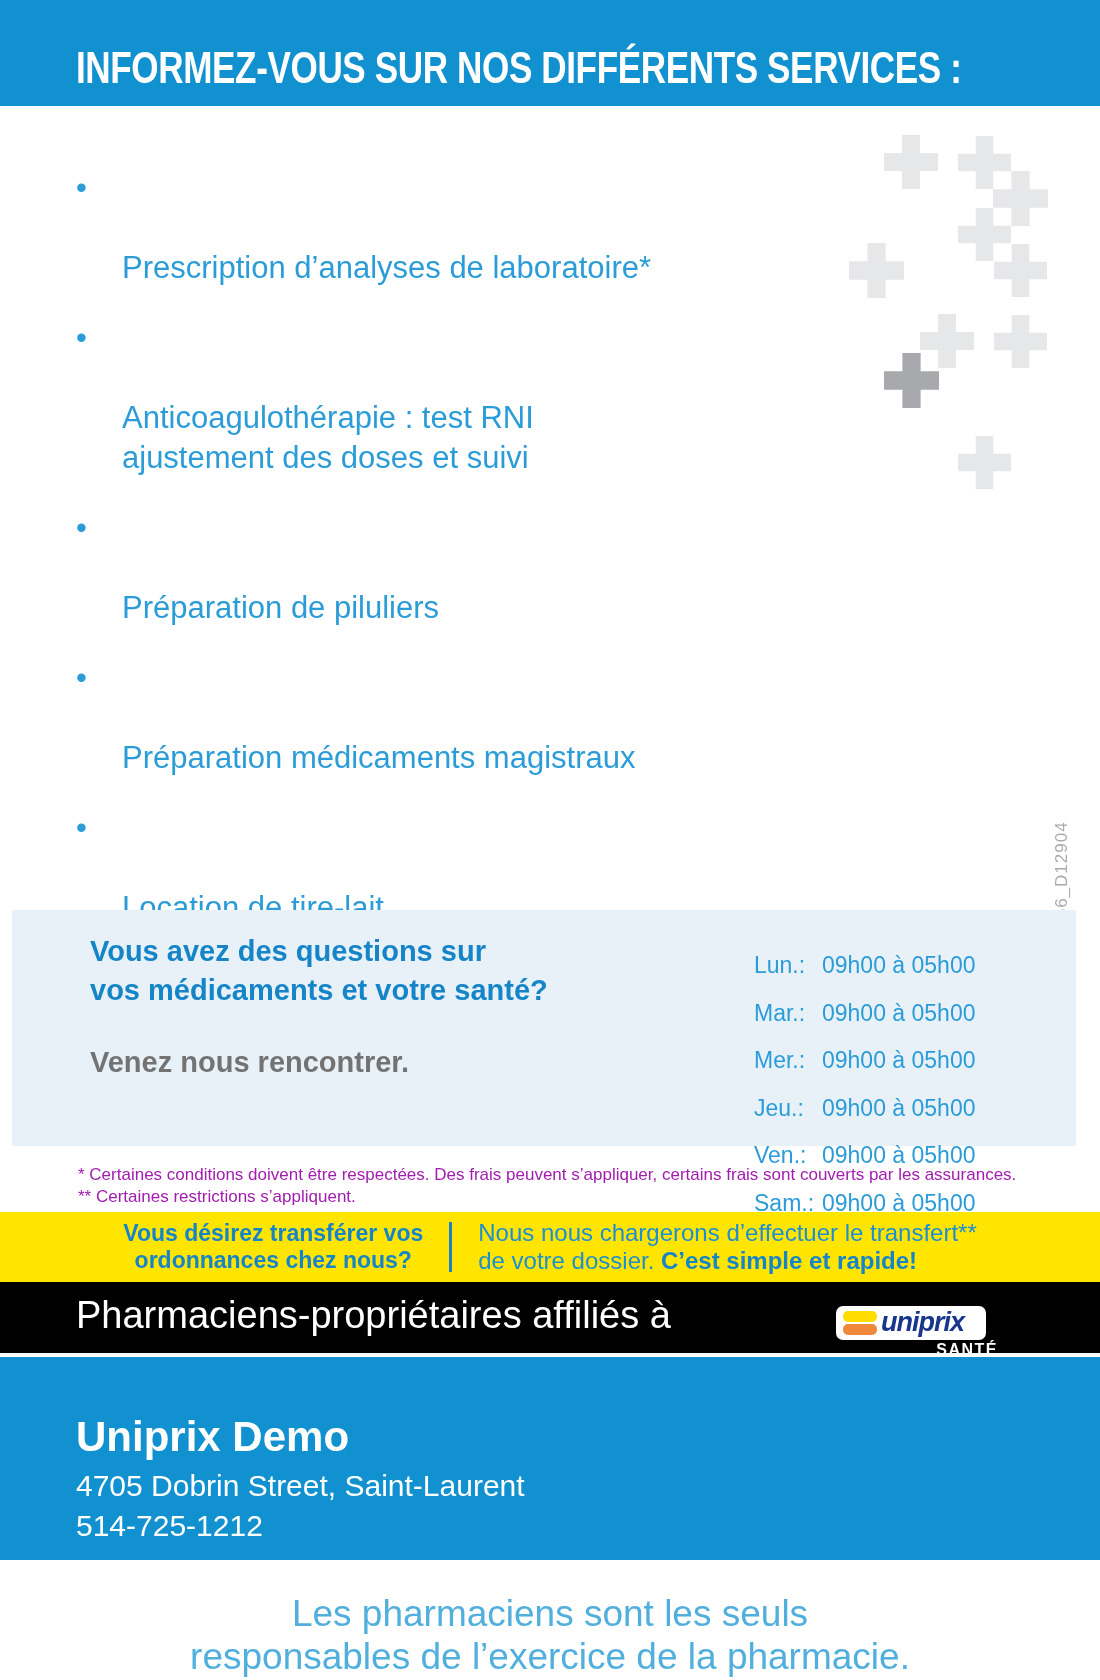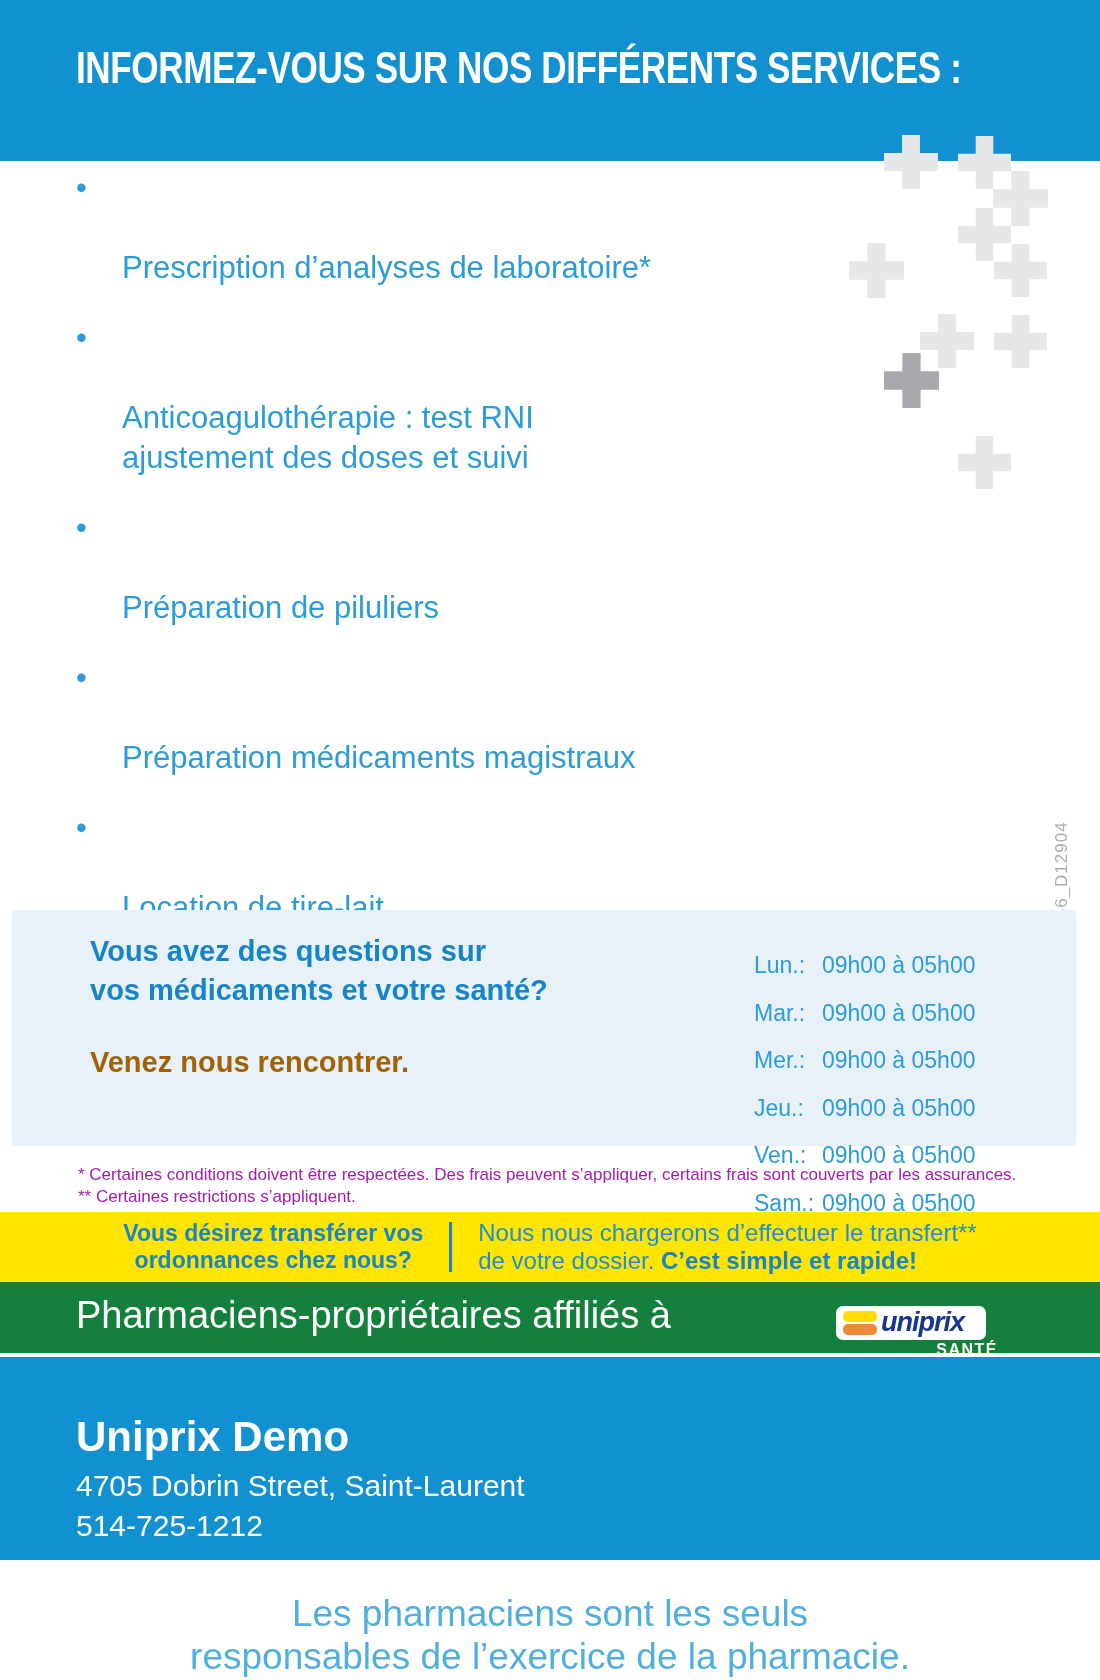--- a/index.html
+++ b/index.html
@@ -8,21 +8,21 @@
     width: 1100px;
     height: 1680px;
     background: #ffffff;
     font-family: "Liberation Sans", sans-serif;
     overflow: hidden;
   }
 
   
   .top-bar {
     position: absolute; top: 0; left: 0;
-    width: 1100px; height: 161px;
+    width: 1100px; height: 106px;
     background: #1291D0;
   }
   .top-title {
     position: absolute; left: 76px; top: 42px;
     margin: 0;
     color: #ffffff;
     font-size: 45px; font-weight: 700;
     letter-spacing: -0.5px;
     white-space: nowrap;
     transform: scaleX(0.78);
@@ -73,21 +73,21 @@
     width: 1064px; height: 236px;
     background: #E8F1F8;
   }
   .questions {
     position: absolute; left: 78px; top: 22px;
     color: #1585C8; font-weight: 700;
     font-size: 29px; line-height: 39px;
   }
   .meet-cta {
     position: absolute; left: 78px; top: 133px;
-    color: #a16207; font-weight: 700;
+    color: #737373; font-weight: 700;
     font-size: 29px; line-height: 39px;
   }
   .hours { position: absolute; left: 742px; top: 24px; }
   .hour-row { display: flex; height: 29.5px; align-items: baseline; margin-top: 18px; }
   .hour-day  { width: 68px; color: #2B9CD8; font-size: 23px; }
   .hour-time { color: #2B9CD8; font-size: 23px; }
 
   
   .disclaimers {
     position: absolute; left: 78px; top: 1164px;
@@ -114,21 +114,21 @@
     color: #1E8FD0;
     font-size: 24px; line-height: 28px;
     text-align: left;
   }
   .transfer-right b { color: #1585C8; font-weight: 700; }
 
   
   .affiliation-bar {
     position: absolute; top: 1282px; left: 0;
     width: 1100px; height: 71px;
-    background: #15803d;
+    background: #000000;
     border-bottom: 4px solid #ffffff;
   }
   .affiliation-label {
     position: absolute; left: 76px; top: 12px;
     color: #ffffff; font-size: 38px; font-weight: 300;
     white-space: nowrap;
   }
   .logo { position: absolute; right: 90px; top: 24px; width: 174px; height: 34px; }
   .logo-box {
     position: absolute; left: 0; top: 0;

